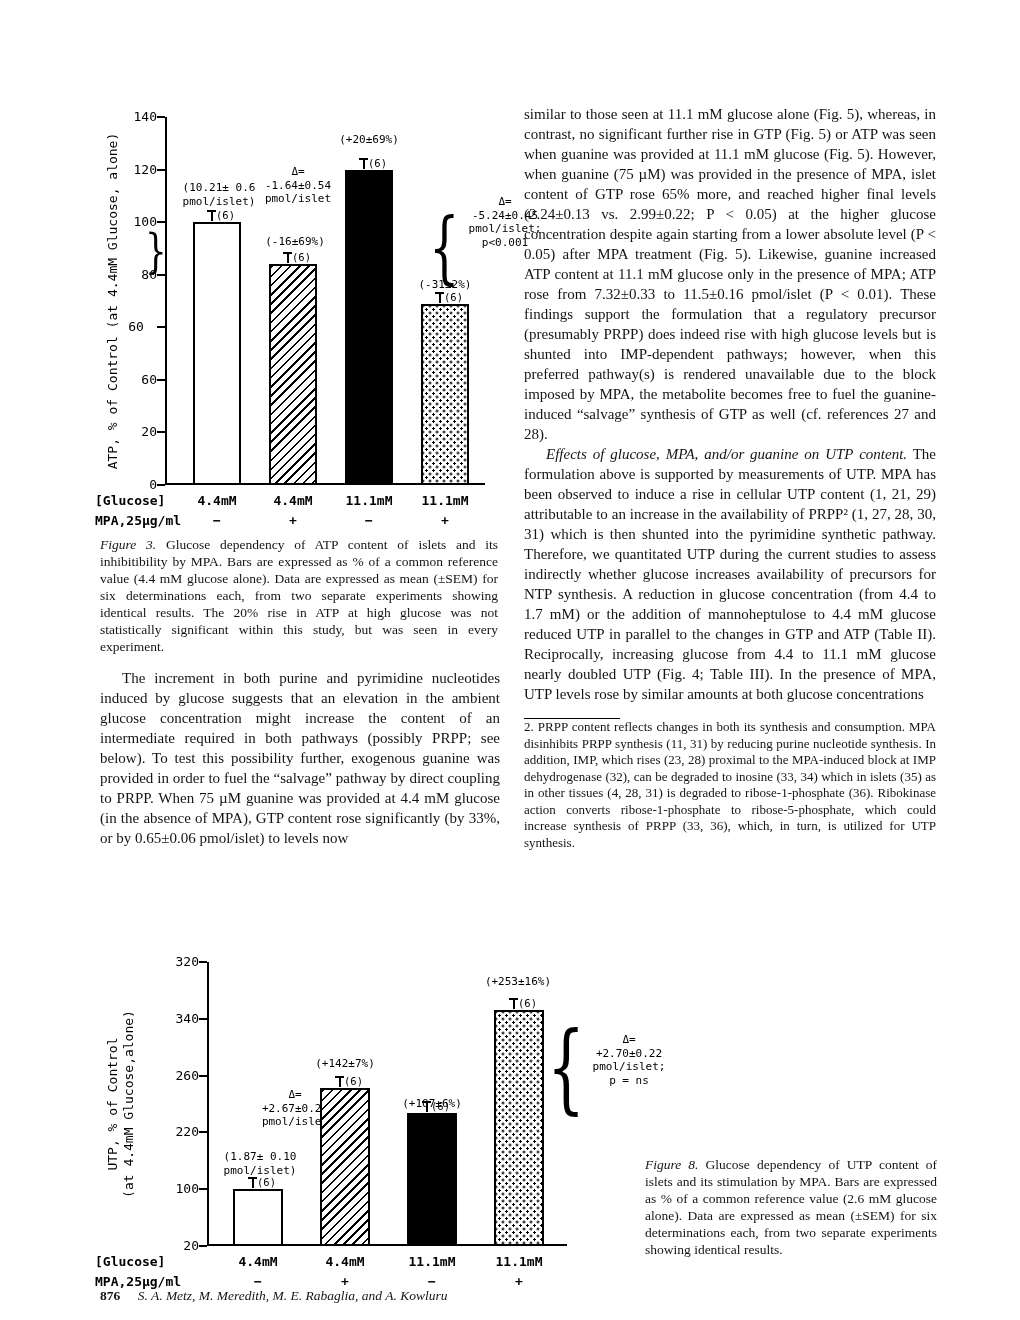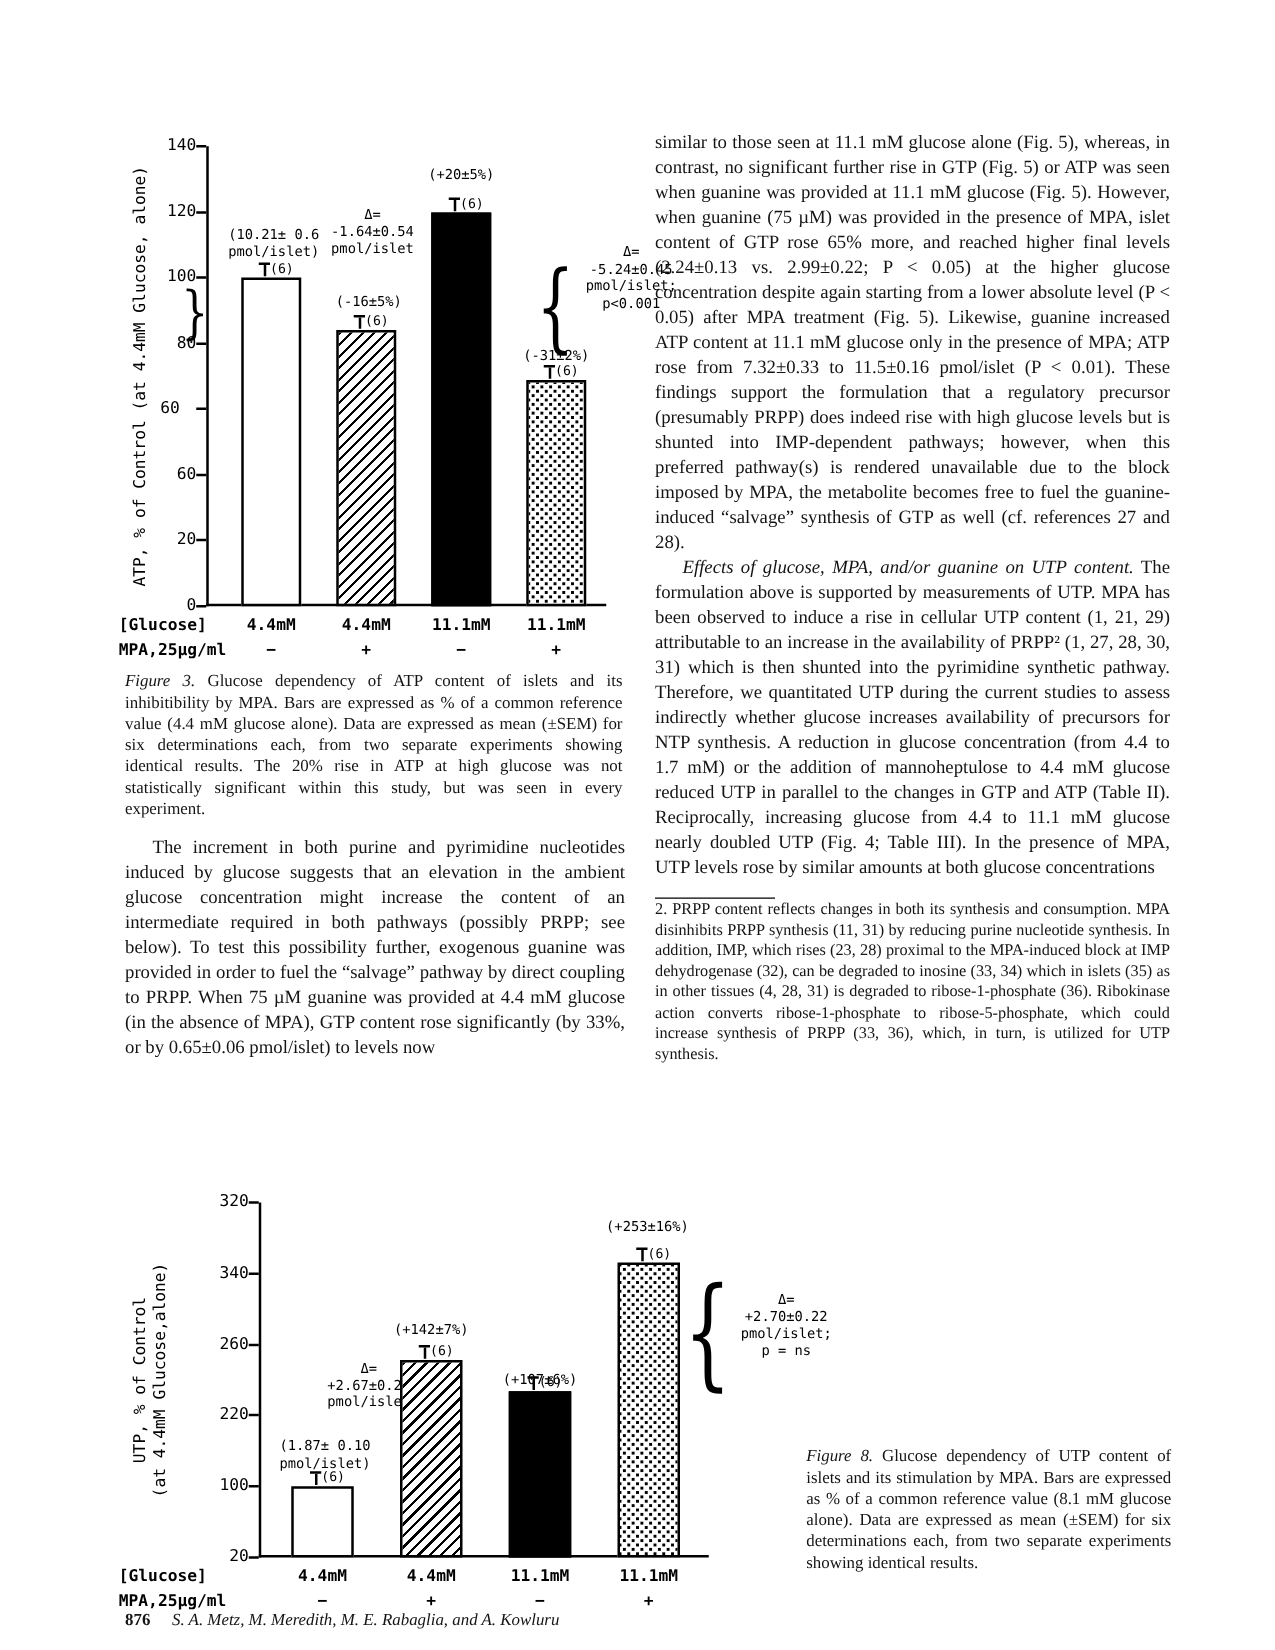--- a/index.html
+++ b/index.html
@@ -66,22 +66,22 @@
 <div class="page">
 
   <div class="chart" id="fig3" style="left:95px; top:95px; width:430px; height:470px;">
     <div class="ylabel" style="width:368px; left:-166px; top:198px;">ATP, % of Control (at 4.4mM Glucose, alone)</div>
 
     <div class="ann p-f3-b1v">(10.21± 0.6
 pmol/islet)</div>
     <div class="ann p-f3-b2d">Δ=
 -1.64±0.54
 pmol/islet</div>
-    <div class="ann p-f3-b2p">(-16±5%)</div>
-    <div class="ann p-f3-b3p">(+20±5%)</div>
+    <div class="ann p-f3-b2p">(-16±69%)</div>
+    <div class="ann p-f3-b3p">(+20±69%)</div>
     <div class="ann p-f3-b4p">(-31±2%)</div>
     <div class="ann p-f3-b4d">Δ=
 -5.24±0.45
 pmol/islet;
 p&lt;0.001</div>
 
     <span class="brace p-f3-brace2">}</span>
     <span class="brace p-f3-brace4">{</span>
   <div class="plot" style="left: 70px; top: 22px; width: 320px; height: 368px;"></div>
       <div class="ytlab" style="left: 20px; top: 14px;">140</div>
@@ -204,21 +204,21 @@
       <div class="xval" style="left: 297px; top: 324px; width: 80px;">11.1mM</div>
       <div class="xval" style="left: 384px; top: 324px; width: 80px;">11.1mM</div>
       <div class="xrowlab" style="left: 0px; top: 344px;">MPA,25µg/ml</div>
       <div class="xval" style="left: 123px; top: 344px; width: 80px;">−</div>
       <div class="xval" style="left: 210px; top: 344px; width: 80px;">+</div>
       <div class="xval" style="left: 297px; top: 344px; width: 80px;">−</div>
       <div class="xval" style="left: 384px; top: 344px; width: 80px;">+</div>
     </div>
 
   <div class="abs caption" style="left:645px; top:1156px; width:292px;">
-    <i>Figure 8.</i><span> Glucose dependency of UTP content of islets and its stimulation by MPA. Bars are expressed as % of a common reference value (8.1 mM glucose alone). Data are expressed as mean (±SEM) for six determinations each, from two separate experiments showing identical results.</span>
+    <i>Figure 8.</i><span> Glucose dependency of UTP content of islets and its stimulation by MPA. Bars are expressed as % of a common reference value (2.6 mM glucose alone). Data are expressed as mean (±SEM) for six determinations each, from two separate experiments showing identical results.</span>
   </div>
 
   <div class="abs footer" style="left:100px; top:1288px;">
     <b>876</b>
     <i>S. A. Metz, M. Meredith, M. E. Rabaglia, and A. Kowluru</i>
   </div>
 
 </div>
 
 </body></html>

